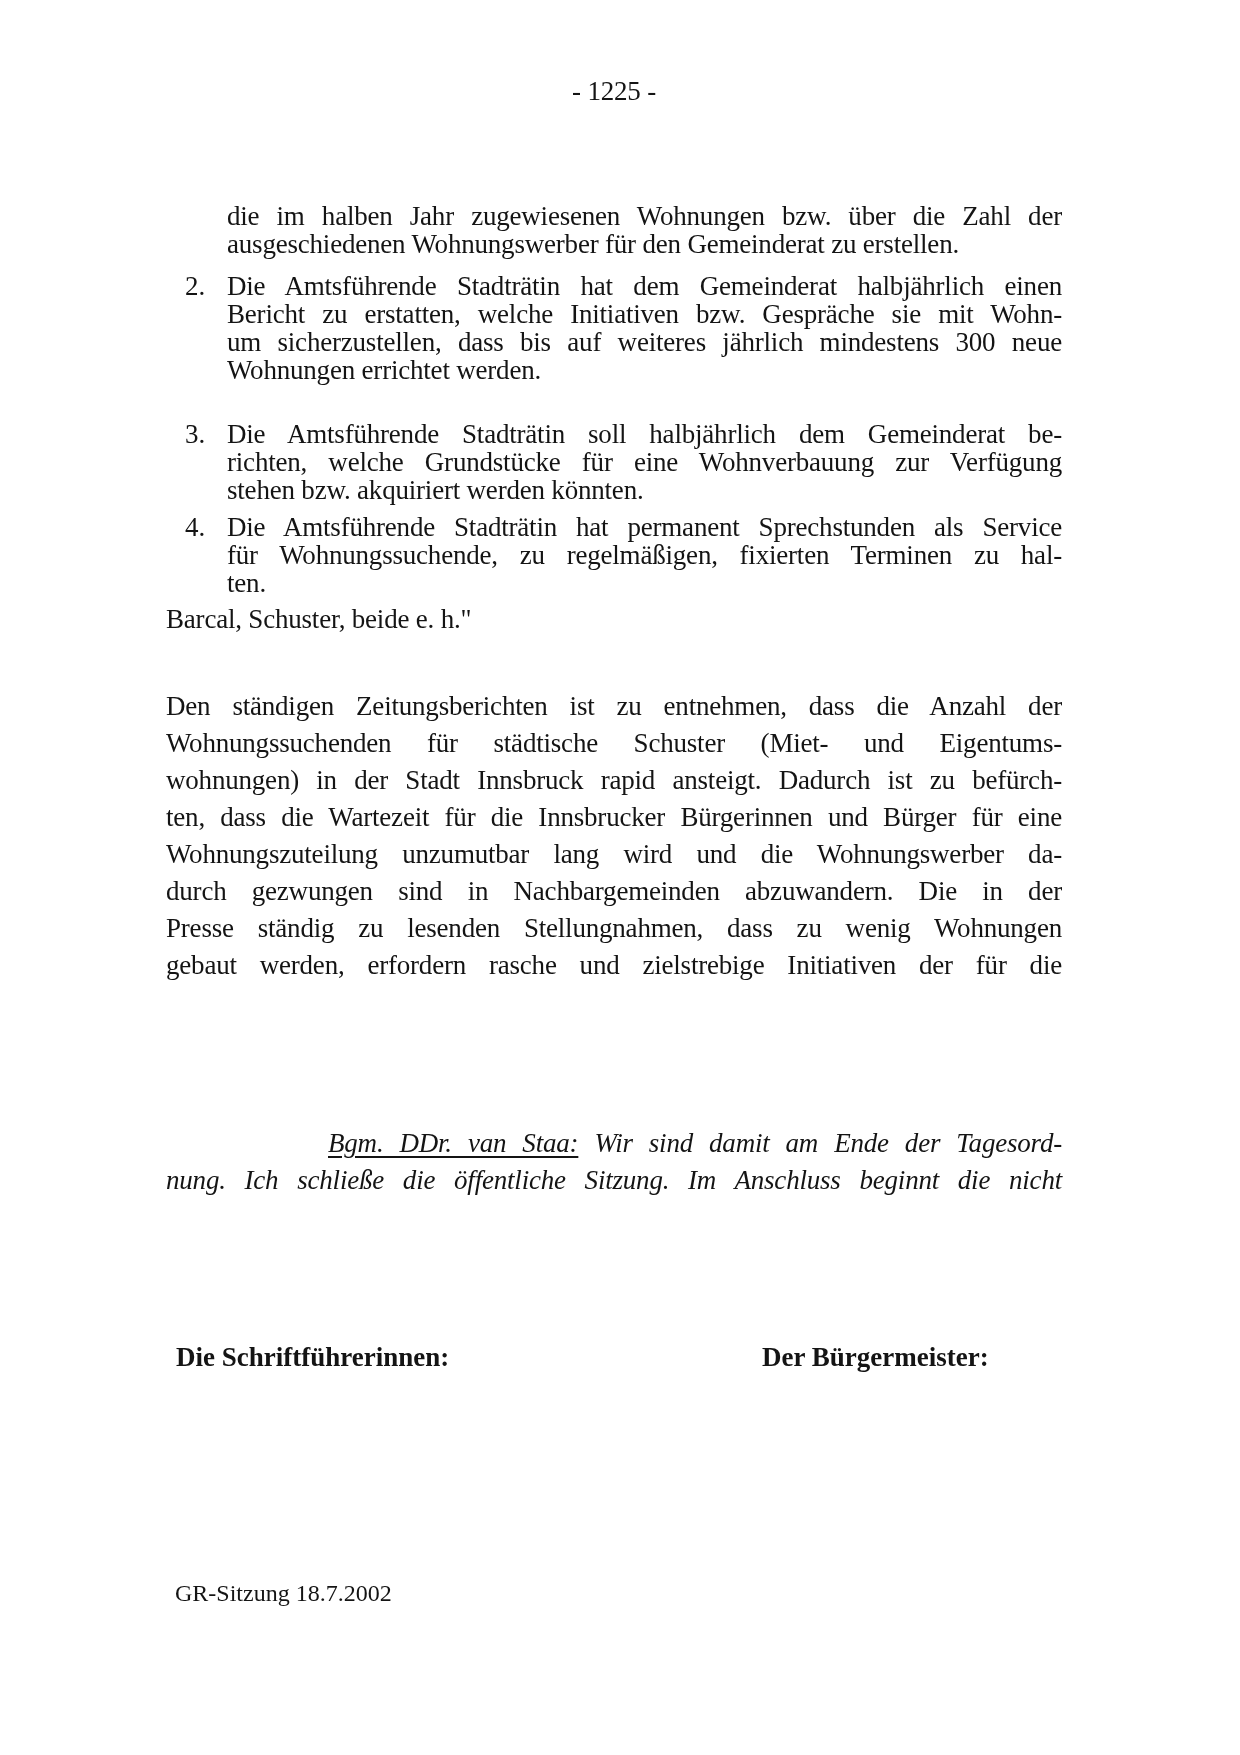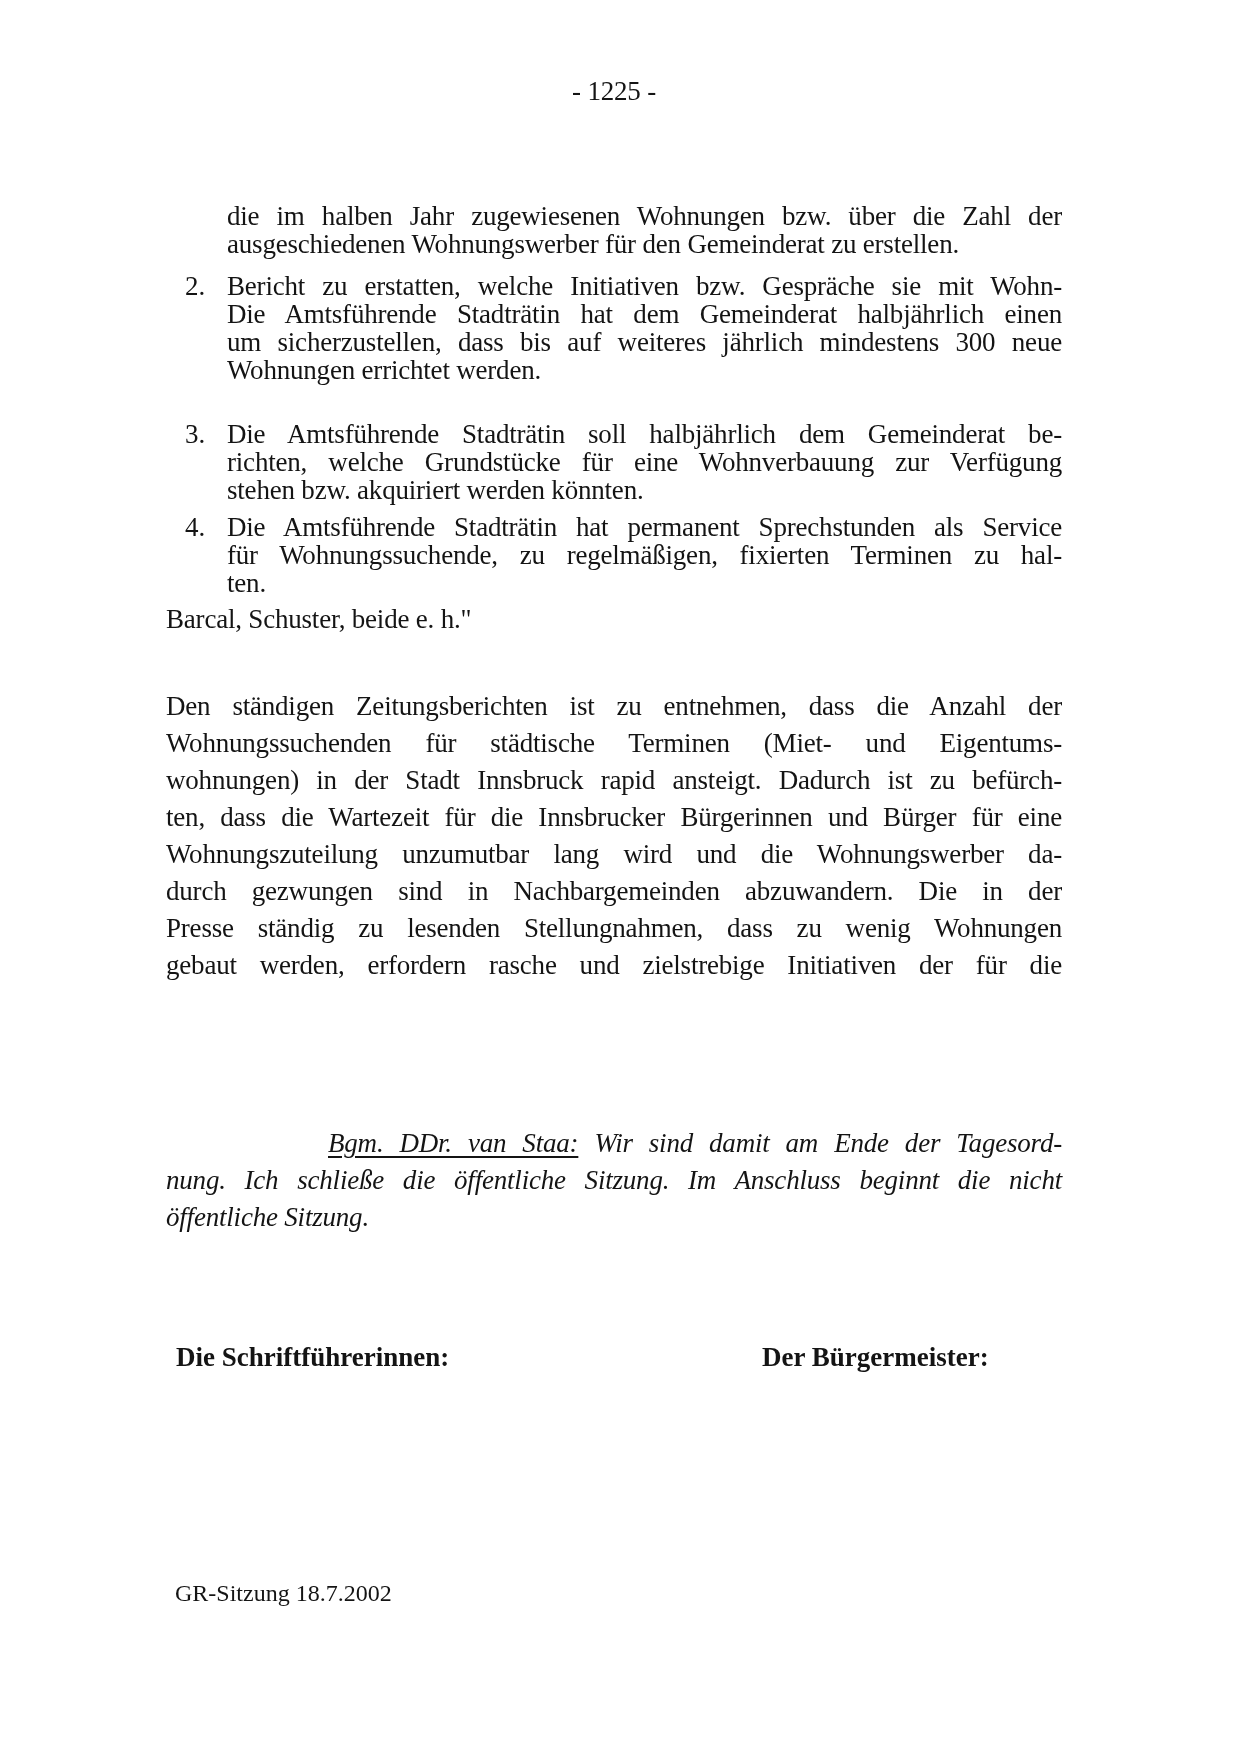--- a/index.html
+++ b/index.html
@@ -76,22 +76,22 @@
   <div class="block list-col" style="top:202px;">
 
   <div class="ln">die im halben Jahr zugewiesenen Wohnungen bzw. über die Zahl der</div>
       <div class="ln ln-end">ausgeschiedenen Wohnungswerber für den Gemeinderat zu erstellen.</div>
     </div>
 
   <div class="block list-col list-item" style="top:272px;">
     <span class="marker">2.</span>
     <div>
 
-    <div class="ln">Bericht zu erstatten, welche Initiativen bzw. Gespräche sie mit Wohn-</div>
-        <div class="ln">Die Amtsführende Stadträtin hat dem Gemeinderat halbjährlich einen</div>
+    <div class="ln">Die Amtsführende Stadträtin hat dem Gemeinderat halbjährlich einen</div>
+        <div class="ln">Bericht zu erstatten, welche Initiativen bzw. Gespräche sie mit Wohn-</div>
         <div class="ln">um sicherzustellen, dass bis auf weiteres jährlich mindestens 300 neue</div>
         <div class="ln ln-end">Wohnungen errichtet werden.</div>
       </div>
   </div>
 
   <div class="block list-col list-item" style="top:420px;">
     <span class="marker">3.</span>
     <div>
 
     <div class="ln">Die Amtsführende Stadträtin soll halbjährlich dem Gemeinderat be-</div>
@@ -108,38 +108,37 @@
         <div class="ln">für Wohnungssuchende, zu regelmäßigen, fixierten Terminen zu hal-</div>
         <div class="ln ln-end">ten.</div>
       </div>
   </div>
 
   <div class="block col ln ln-end" style="top:605px;">Barcal, Schuster, beide e. h."</div>
 
   <div class="block col" style="top:688px;">
 
   <div class="ln body-ln">Den ständigen Zeitungsberichten ist zu entnehmen, dass die Anzahl der</div>
-      <div class="ln body-ln">Wohnungssuchenden für städtische Terminen (Miet- und Eigentums-</div>
+      <div class="ln body-ln">Wohnungssuchenden für städtische Schuster (Miet- und Eigentums-</div>
       <div class="ln body-ln">wohnungen) in der Stadt Innsbruck rapid ansteigt. Dadurch ist zu befürch-</div>
       <div class="ln body-ln">ten, dass die Wartezeit für die Innsbrucker Bürgerinnen und Bürger für eine</div>
       <div class="ln body-ln">Wohnungszuteilung unzumutbar lang wird und die Wohnungswerber da-</div>
       <div class="ln body-ln">durch gezwungen sind in Nachbargemeinden abzuwandern. Die in der</div>
       <div class="ln body-ln">Presse ständig zu lesenden Stellungnahmen, dass zu wenig Wohnungen</div>
       <div class="ln body-ln">gebaut werden, erfordern rasche und zielstrebige Initiativen der für die</div>
     </div>
 
   <div class="block col" style="top:1125px;font-style:italic;">
     <div class="ln body-ln closing-first">
       <span class="speaker">Bgm. DDr. van Staa:</span>
       <span> Wir sind damit am Ende der Tagesord-</span>
     </div>
     <div>
 
     <div class="ln body-ln">nung. Ich schließe die öffentliche Sitzung. Im Anschluss beginnt die nicht</div>
-        <div class="ln body-ln ln-end">öffentliche Sitzung.</div>
       </div>
   </div>
 
   <div class="block col signatures">
     <span class="sig-left">Die Schriftführerinnen:</span>
     <span class="sig-right">Der Bürgermeister:</span>
   </div>
 
   <div class="block footer">GR-Sitzung 18.7.2002</div>
 

